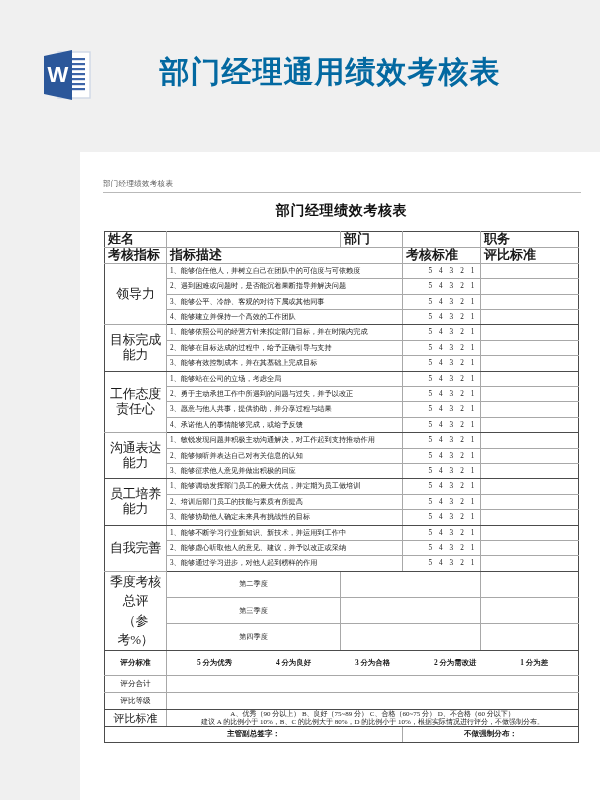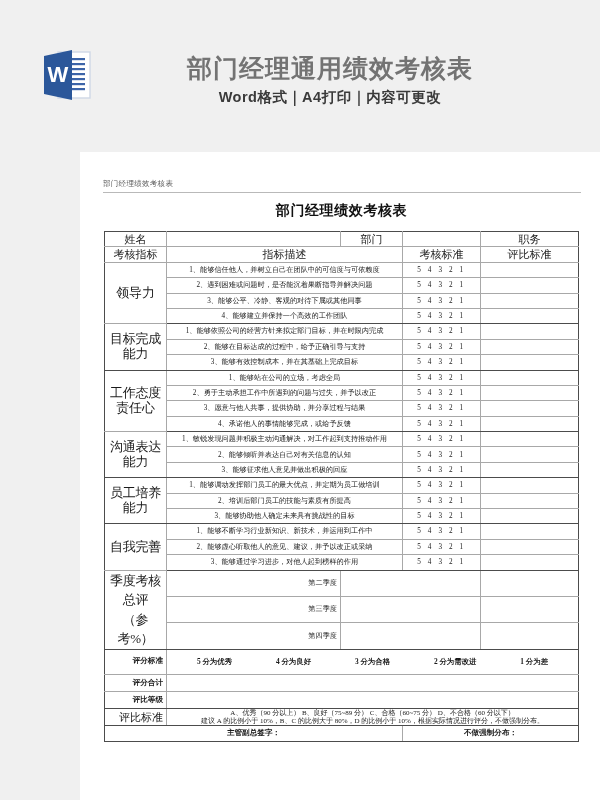--- a/index.html
+++ b/index.html
@@ -19,22 +19,22 @@
   .logo {
     position: absolute; left: 38px; top: 46px;
     width: 58px; height: 58px;
   }
   .logo svg { display: block; }
 
   .banner-title {
     position: absolute; left: 110px; top: 52px;
     width: 440px; text-align: center;
     font-family: "Liberation Sans", sans-serif;
-    font-size: 25px; font-weight: 700;
-    color: #737373; letter-spacing: 1px;
+    font-size: 30px; font-weight: 700;
+    color: #0369a1; letter-spacing: 1px;
   }
   .banner-sub {
     position: absolute; left: 110px; top: 88px;
     width: 440px; text-align: center;
     font-family: "Liberation Sans", sans-serif;
     font-size: 14.5px; font-weight: 700;
     color: #3a3a3a; letter-spacing: .5px;
   }
 
   
@@ -70,34 +70,34 @@
     table-layout: fixed;
     font-size: 7.2px; color: #1a1a1a;
   }
   table.sheet td {
     border: 1px solid #a8a8a8;
     padding: 0 3px;
     height: 15.4px;
     vertical-align: middle;
     line-height: 1.15;
   }
-  .ctr { text-align: right; }
-  .bold { font-weight: 700; }
-  .hdr { font-weight: 400; text-align: center; font-size: 11px; }
+  .ctr { text-align: center; }
+  .bold { font-weight: 400; }
+  .hdr { font-weight: 700; font-size: 13px; }
   .thick-top { border-top: 1.6px solid #4c4c4c !important; }
   .thick-bot { border-bottom: 1.6px solid #4c4c4c !important; }
   .thick-l { border-left: 1.6px solid #4c4c4c !important; }
   .thick-r { border-right: 1.6px solid #4c4c4c !important; }
   .cat {
     text-align: center; font-size: 13px;
     letter-spacing: -0.2px;
   }
-  .desc { text-align: center; padding-left: 4px; }
+  .desc { text-align: left; padding-left: 4px; }
   .scale {
-    text-align: center; letter-spacing: 2.6px;
+    text-align: right; letter-spacing: 2.6px;
     font-size: 7.2px; padding-right: 0;
   }
   .crit { text-align: center; font-size: 7px; line-height: 1.5; padding: 2px 4px; }
   .sig { text-align: center; font-size: 7.6px; font-weight: 700; height: 20px; padding-left: 5px; }
   .std-row td { font-size: 7.6px; font-weight: 700; height: 17px; }
 </style>
 </head>
 <body>
 
 <div class="banner">
@@ -111,21 +111,20 @@
         <rect x="25" y="27" width="22" height="2.2"></rect>
         <rect x="25" y="32" width="22" height="2.2"></rect>
         <rect x="25" y="37" width="22" height="2.2"></rect>
         <rect x="25" y="42" width="22" height="2.2"></rect>
       </g>
       <path d="M6 10 L34 4 L34 54 L6 48 Z" fill="#2b579a"></path>
       <text x="20" y="36" font-family="Liberation Sans, sans-serif" font-size="22" font-weight="bold" fill="#ffffff" text-anchor="middle">W</text>
     </svg>
   </div>
   <div class="banner-title">部门经理通用绩效考核表</div>
-  <div class="banner-sub">Word格式｜A4打印｜内容可更改</div>
 </div>
 
 <div class="page">
 
   <div class="header-note">部门经理绩效考核表</div>
   <div class="header-rule"></div>
   <div class="doc-title">部门经理绩效考核表</div>
 
   <table class="sheet">
     <colgroup>

